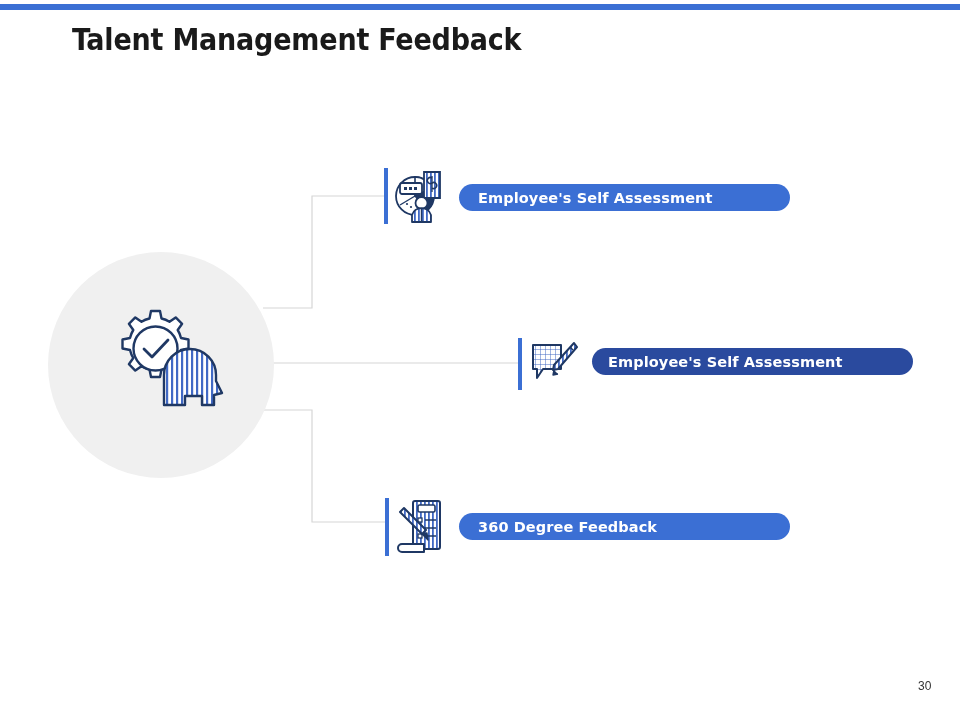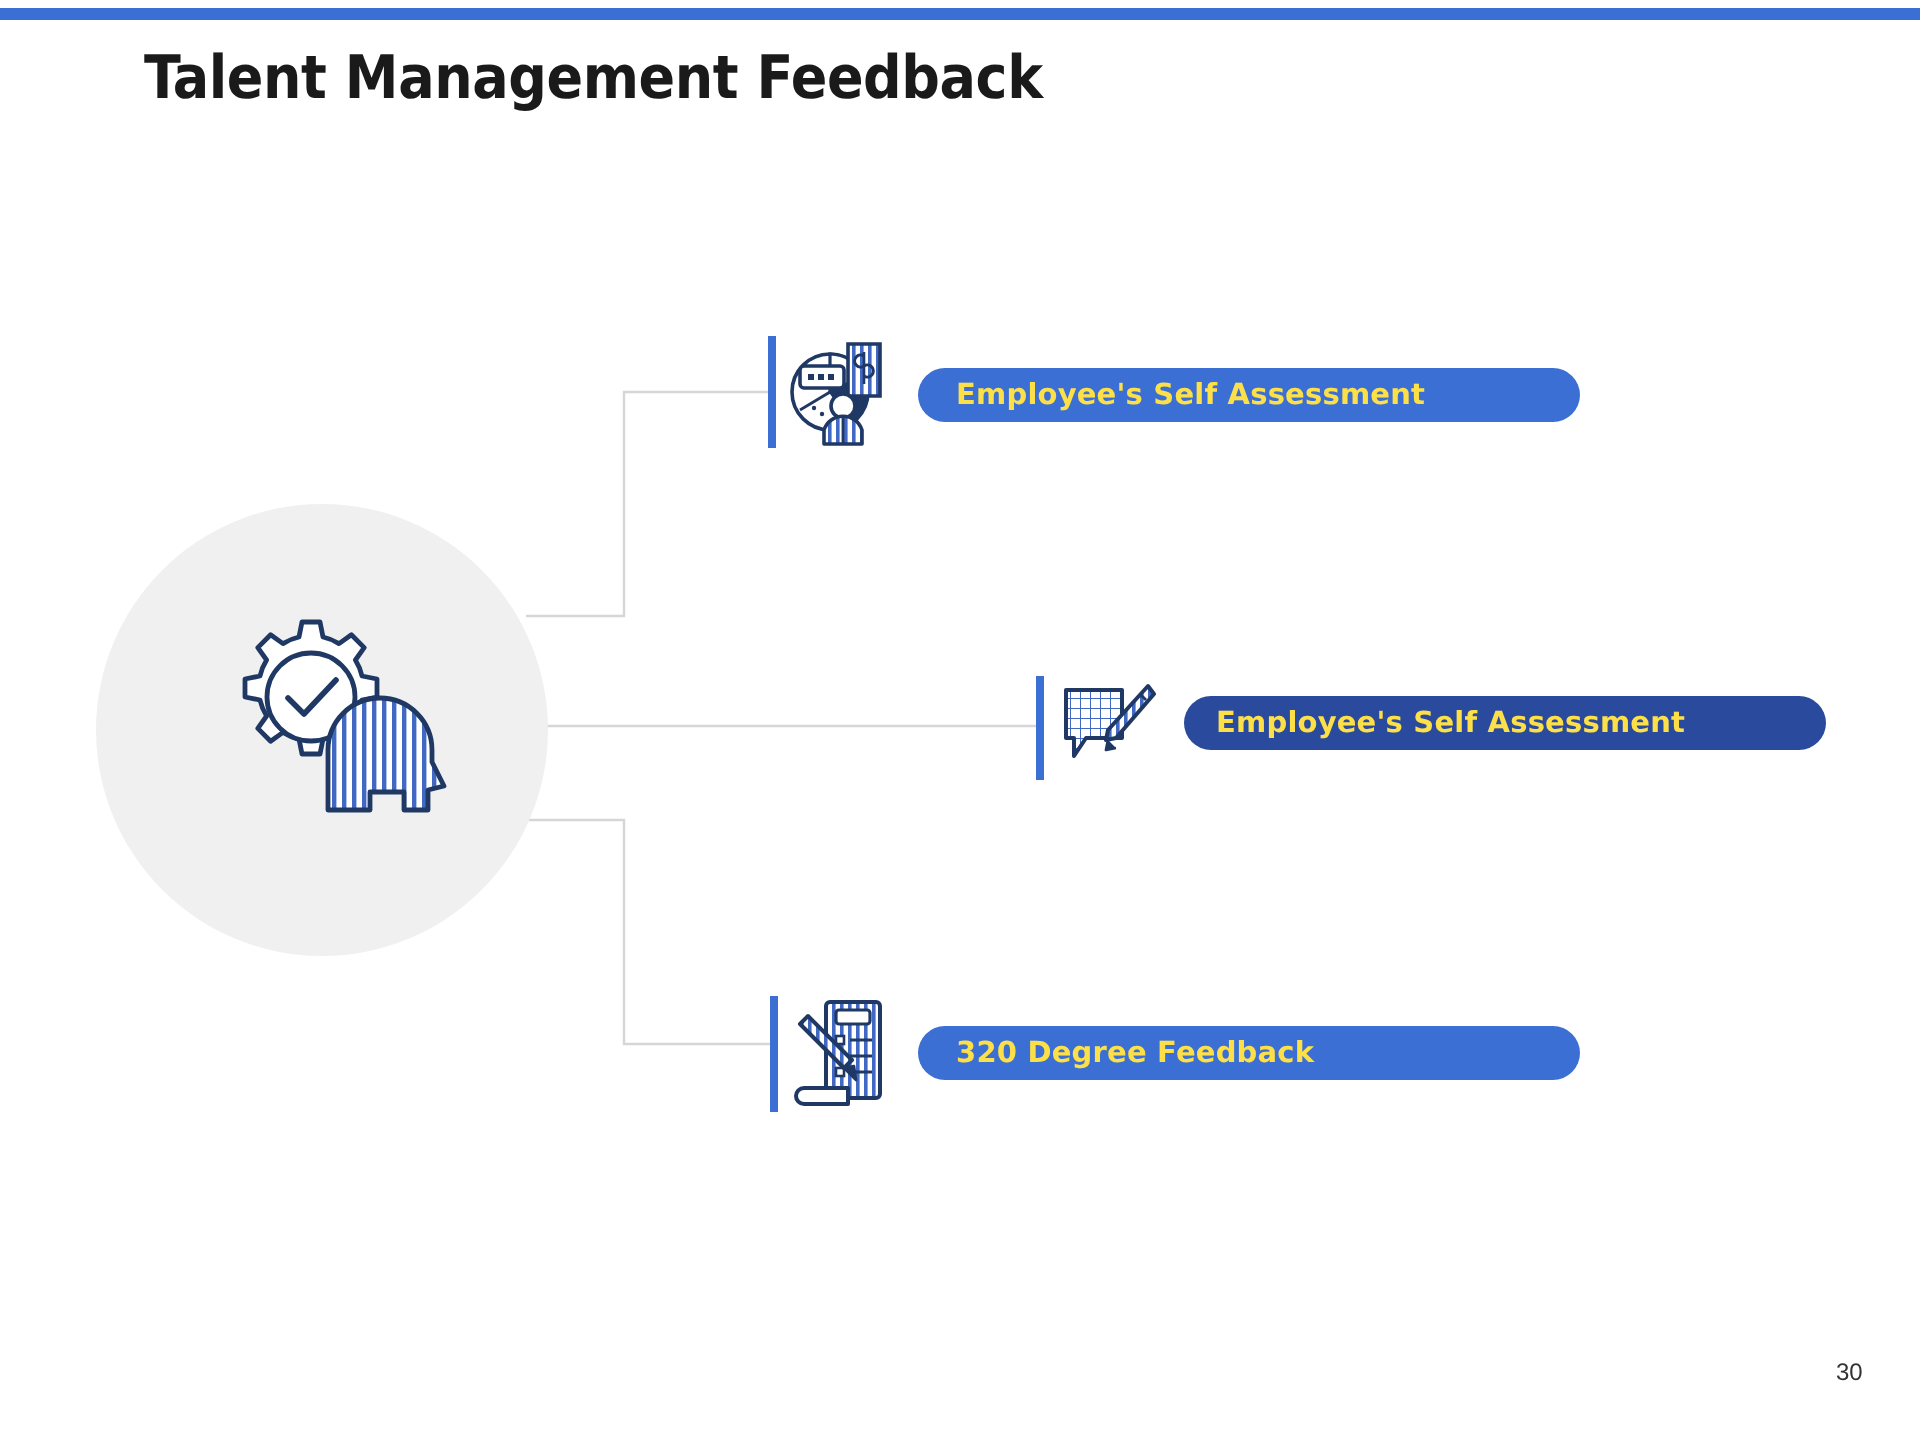--- a/index.html
+++ b/index.html
@@ -77,21 +77,21 @@
     position: absolute;
   }
   .pill {
     position: absolute;
     border-radius: 999px;
     display: flex;
     align-items: center;
     box-sizing: border-box;
   }
   .pill-label {
-    color: #fde047;
+    color: #ffffff;
     font-size: 14.5px;
     font-weight: bold;
     font-family: "DejaVu Sans", sans-serif;
     letter-spacing: 0.1px;
     white-space: nowrap;
   }
   
   #branch-1-bar   { left: 384px; top: 168px; height: 56px; }
   #branch-1-icon  { left: 394px; top: 166px; width: 50px; height: 58px; }
   #pill-1 { left: 459px; top: 184px; width: 331px; height: 27px; background: #3b6fd4; padding-left: 19px; }
@@ -223,18 +223,18 @@
     <path d="M29 32 l11 0" stroke="#1f3864" stroke-width="1.5"></path>
     <rect x="22" y="38" width="4" height="4" fill="#ffffff" stroke="#1f3864" stroke-width="1.3"></rect>
     <path d="M29 40 l11 0" stroke="#1f3864" stroke-width="1.5"></path>
 
     <path d="M4 16 l4 -4 l22 22 l-4 4 z" fill="url(#stripe-b3)" stroke="#1f3864" stroke-width="2" stroke-linejoin="round"></path>
     <path d="M26 38 l6 6 l-1 -7 z" fill="#1f3864" stroke="#1f3864" stroke-width="1.3" stroke-linejoin="round"></path>
 
     <path d="M6 48 l22 0 l0 8 l-22 0 a3 3 0 0 1 0 -8 z" fill="#ffffff" stroke="#1f3864" stroke-width="2" stroke-linejoin="round"></path>
   </svg>
   <div id="pill-3" class="pill">
-    <span class="pill-label">320 Degree Feedback</span>
+    <span class="pill-label">360 Degree Feedback</span>
   </div>
 
   <div id="page-number">30</div>
 
 </div>
 
 </body></html>

